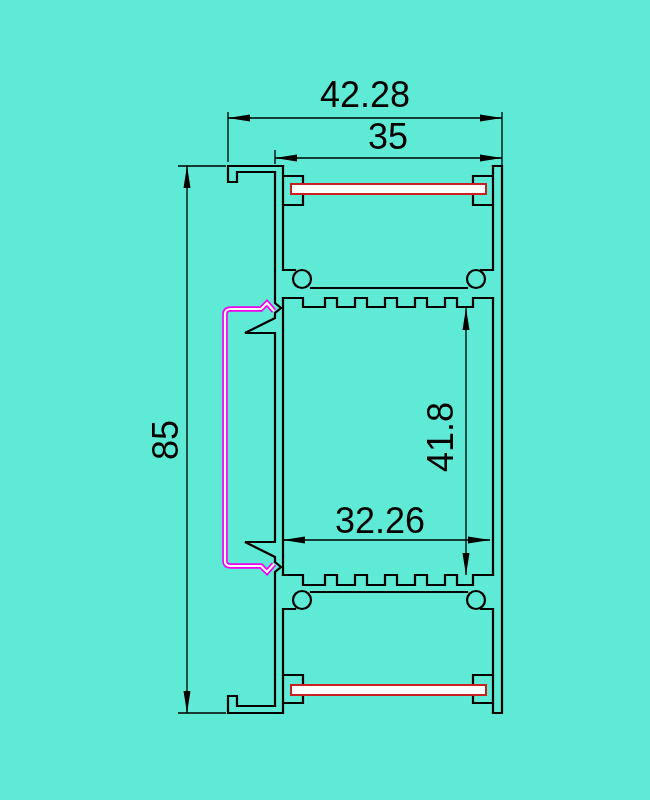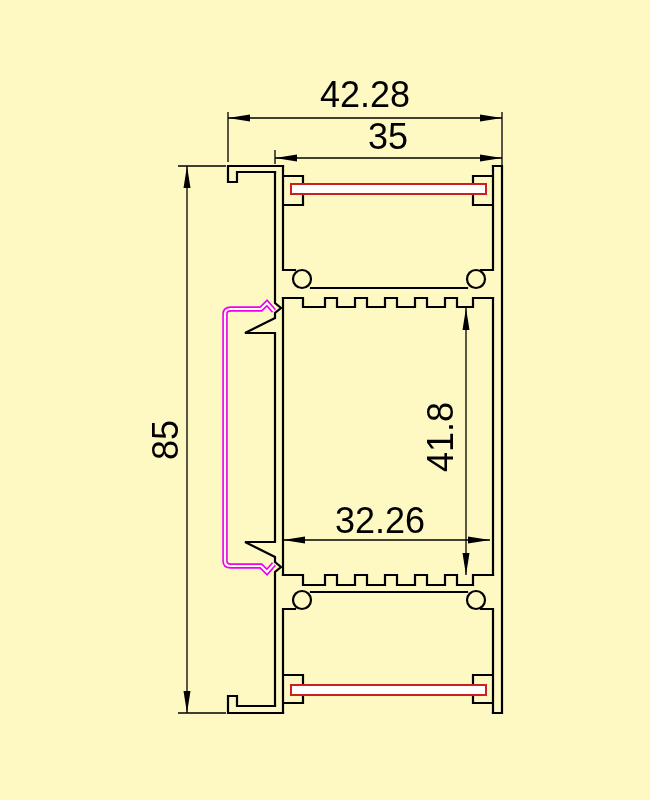--- a/index.html
+++ b/index.html
@@ -1,16 +1,16 @@
 <!DOCTYPE html>
 <html><head>
 <meta charset="utf-8">
 <style>
   html,body{margin:0;padding:0;background:#ffffff;}
-  .canvas{width:650px;height:800px;position:relative;background:#fef9c3;overflow:hidden;}
+  .canvas{width:650px;height:800px;position:relative;background:#5eead4;overflow:hidden;}
   svg{display:block;}
   text{font-family:"Liberation Sans","DejaVu Sans",sans-serif;}
 </style>
 </head>
 <body>
 
 <div class="canvas">
 <svg width="650" height="800" viewBox="0 0 650 800">
 
   <g fill="none" stroke="#000000" stroke-width="2.2" stroke-linejoin="miter" stroke-linecap="square">

